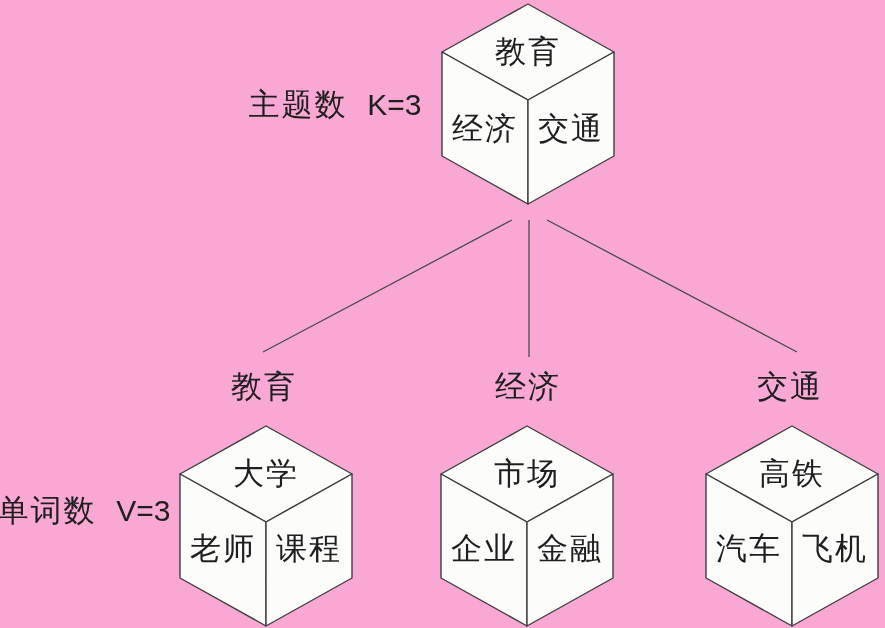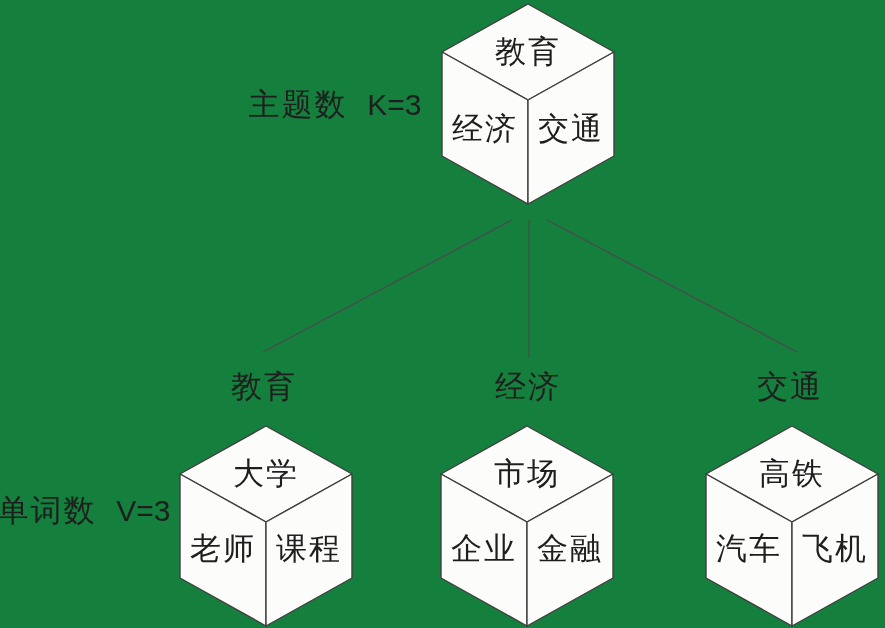--- a/index.html
+++ b/index.html
@@ -4,21 +4,21 @@
 <style>
   html, body {
     margin: 0;
     padding: 0;
     background: #ffffff;
   }
   .stage {
     position: relative;
     width: 885px;
     height: 628px;
-    background: #15803d;
+    background: #f9a8d4;
     overflow: hidden;
   }
   svg text {
     font-family: "Liberation Serif", "DejaVu Serif", serif;
     font-size: 31px;
     fill: #1e1e1e;
     text-anchor: middle;
     dominant-baseline: central;
     letter-spacing: 2px;
   }

